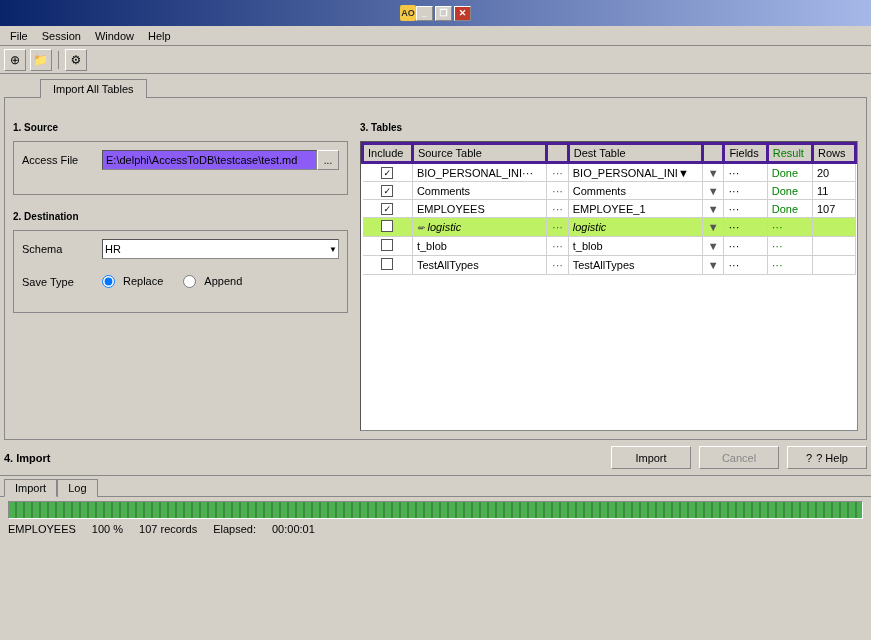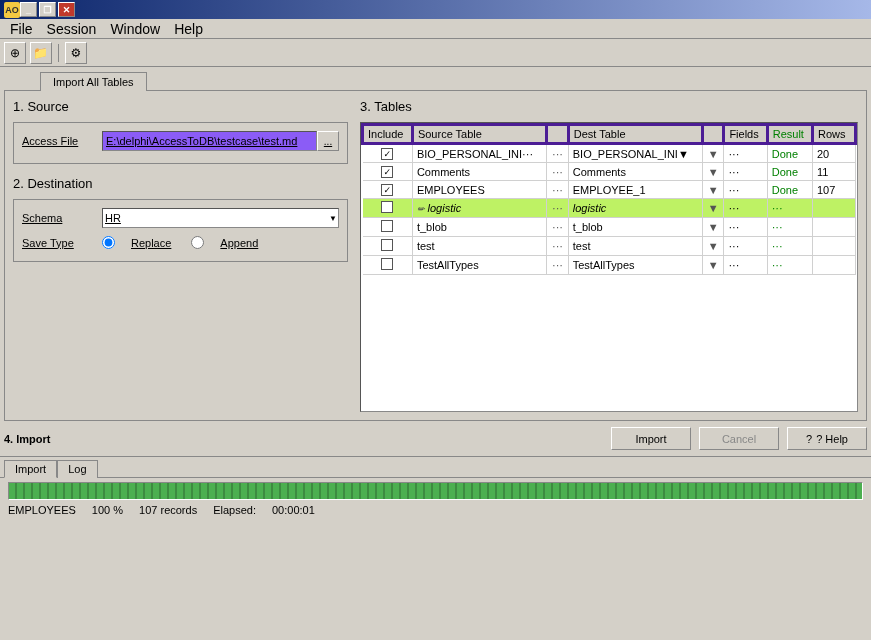--- a/index.html
+++ b/index.html
@@ -10,23 +10,23 @@
       color: #000;
       user-select: none;
     }
 
     
     .title-bar {
       background: linear-gradient(to right, #0a246a, #a6b8e8);
       color: white;
       display: flex;
       align-items: center;
-      justify-content: flex-start;
+      justify-content: center;
       padding: 3px 4px;
-      height: 19px;
+      height: 26px;
     }
     .title-bar-left {
       display: flex;
       align-items: center;
       gap: 6px;
       font-size: 11px;
       font-weight: bold;
     }
     .title-bar-icon {
       width: 16px;
@@ -57,21 +57,21 @@
       background: #d4d0c8;
       border-bottom: 1px solid #888;
       display: flex;
       padding: 2px 4px;
       gap: 2px;
       height: 20px;
       align-items: center;
     }
     .menu-item {
       padding: 1px 6px;
-      font-size: 14px;
+      font-size: 11px;
       cursor: pointer;
     }
 
     
     .toolbar {
       background: #d4d0c8;
       border-bottom: 1px solid #888;
       display: flex;
       align-items: center;
       padding: 2px 4px;
@@ -127,40 +127,40 @@
     }
 
     
     .left-panel {
       width: 335px;
       flex-shrink: 0;
     }
 
     
     .section-header {
-      font-size: 13px;
-      font-weight: normal;
+      font-size: 10px;
+      font-weight: bold;
       margin-bottom: 8px;
       color: #000;
+      margin-top: 16px;
     }
 
     
     .group-box {
       border: 1px solid #888;
       padding: 8px;
       margin-bottom: 12px;
       position: relative;
     }
 
     
     .form-row {
       display: flex;
       align-items: center;
-      margin-bottom: 4px;
-      text-decoration: underline;
+      margin-bottom: 16px;
     }
     .form-label {
       width: 80px;
       font-size: 11px;
     }
     .form-input {
       flex: 1;
       height: 20px;
       border: 1px solid #888;
       border-top-color: #555;
@@ -208,22 +208,22 @@
     }
 
     
     .radio-row {
       display: flex;
       align-items: center;
       gap: 20px;
     }
     .radio-item {
       display: flex;
-      align-items: center;
-      gap: 16px;
+      align-items: flex-start;
+      gap: 8px;
       font-size: 11px;
     }
 
     
     .right-panel {
       flex: 1;
     }
 
     
     .table-wrapper {
@@ -516,30 +516,20 @@
             <td class="col-source">t_blob</td>
             <td class="col-dots">···</td>
             <td class="col-dest">t_blob</td>
             <td class="col-arrow">▼</td>
             <td class="col-fields">···</td>
             <td class="col-result">···</td>
             <td class="col-rows"></td>
           </tr>
           <tr>
             <td class="col-include"><div class="cb"></div></td>
-            <td class="col-source">test</td>
-            <td class="col-dots">···</td>
-            <td class="col-dest">test</td>
-            <td class="col-arrow">▼</td>
-            <td class="col-fields">···</td>
-            <td class="col-result">···</td>
-            <td class="col-rows"></td>
-          </tr>
-          <tr>
-            <td class="col-include"><div class="cb"></div></td>
             <td class="col-source">TestAllTypes</td>
             <td class="col-dots">···</td>
             <td class="col-dest">TestAllTypes</td>
             <td class="col-arrow">▼</td>
             <td class="col-fields">···</td>
             <td class="col-result">···</td>
             <td class="col-rows"></td>
           </tr>
         </tbody>
       </table>

